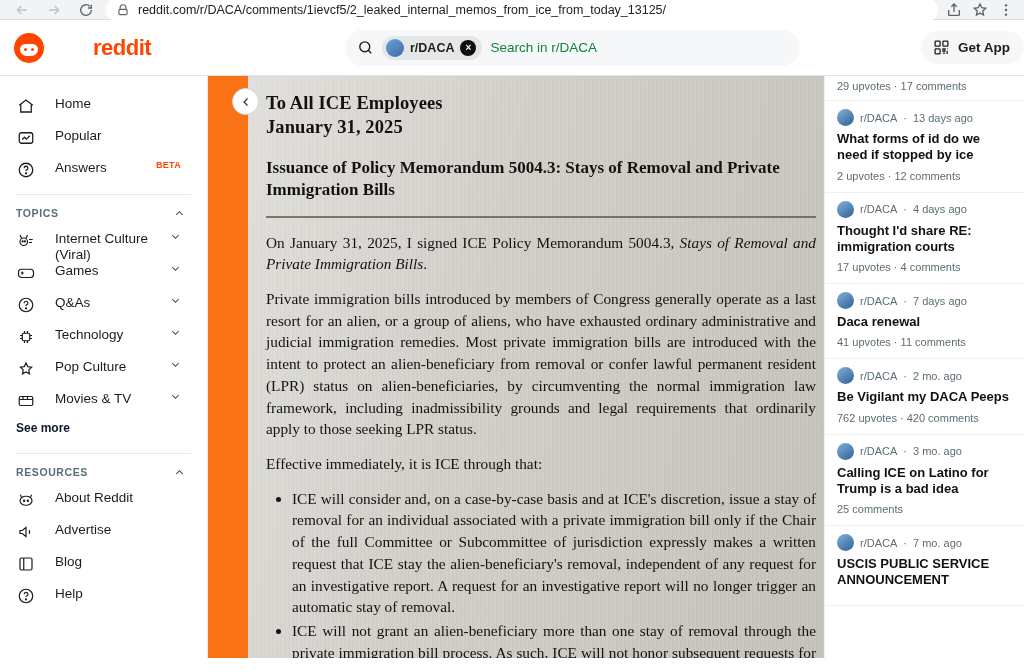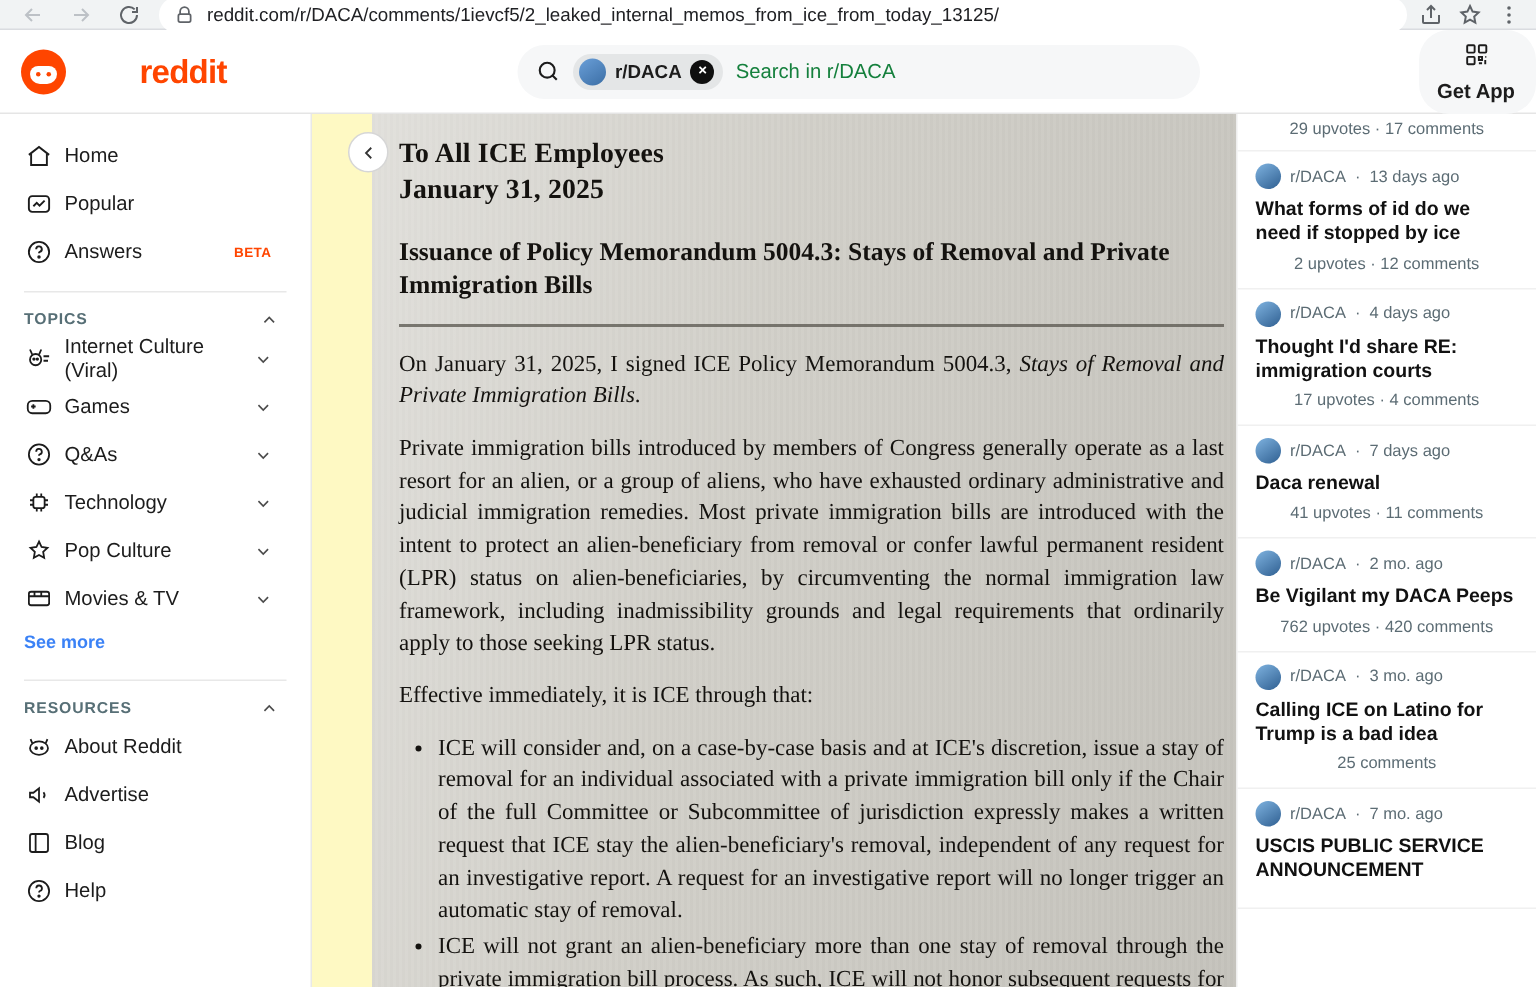--- a/index.html
+++ b/index.html
@@ -124,43 +124,41 @@
   .get-app {
     position: absolute;
     right: 0;
     display: flex; align-items: center; gap: 8px;
     background: #f6f7f8;
     border-radius: 20px;
     padding: 8px 14px 8px 12px;
     font-size: 13.5px;
     font-weight: bold;
     color: #1c1c1c;
-    flex-direction: column;
   }
 
   
   .page-body {
     display: flex;
     height: calc(672px - 34px - 56px);
     background: #fff;
   }
 
   
   .sidebar {
     width: 208px;
     flex: 0 0 208px;
     border-right: 1px solid #e8e8e8;
     padding: 12px 0 0 0;
     overflow: hidden;
     background: #fff;
   }
   .side-item {
     display: flex;
-    align-items: center;
-    gap: 8px;
+    gap: 20px;
     padding: 8px 16px;
     font-size: 13.5px;
     color: #1c1c1c;
     border-radius: 0 20px 20px 0;
     margin-right: 10px;
     height: 32px;
   }
   .side-item .ico {
     width: 19px; height: 19px;
     display: flex; align-items: center; justify-content: center;
@@ -181,29 +179,29 @@
     padding: 6px 22px 4px 16px;
     font-size: 10.5px;
     color: #576f76;
     font-weight: bold;
     letter-spacing: 0.6px;
     gap: 45px;
   }
   .see-more {
     font-size: 12px;
     font-weight: bold;
-    color: #3b82f6;
+    color: #0f172a;
     padding: 6px 16px 8px 16px;
   }
 
   
   .main-col {
     flex: 1 1 auto;
     position: relative;
-    background: #fef9c3;
+    background: #f97316;
     overflow: hidden;
   }
   .collapse-btn {
     position: absolute;
     left: 24px; top: 12px;
     width: 27px; height: 27px;
     border-radius: 50%;
     border: 1px solid #d6d6d6;
     background: #fff;
     display: flex; align-items: center; justify-content: center;
@@ -288,21 +286,20 @@
   .rail-title {
     font-size: 13px;
     font-weight: bold;
     color: #111;
     line-height: 1.25;
     margin-bottom: 6px;
   }
   .rail-stats {
     font-size: 11px;
     color: #5c6c74;
-    text-align: center;
   }
   .rail-top-partial {
     padding: 0 12px 8px 12px;
     border-bottom: 1px solid #f0f0f0;
   }
   svg { display: block; }
 </style>
 </head>
 <body>
 

